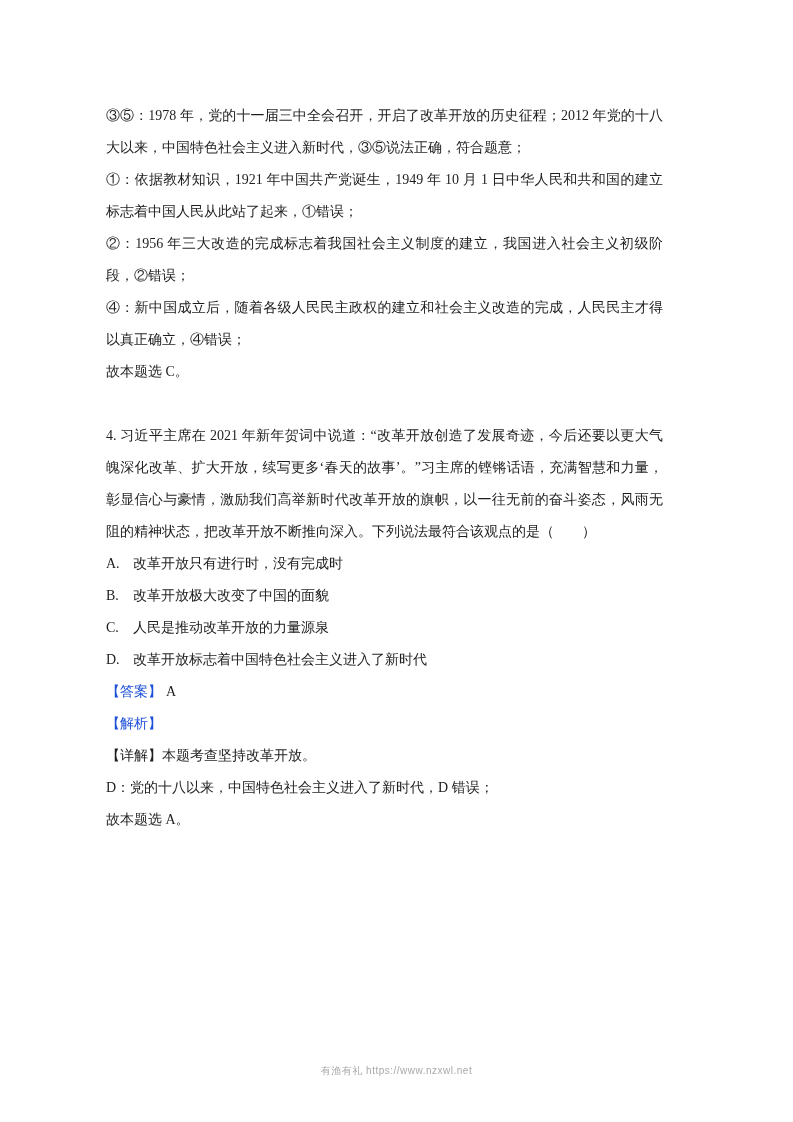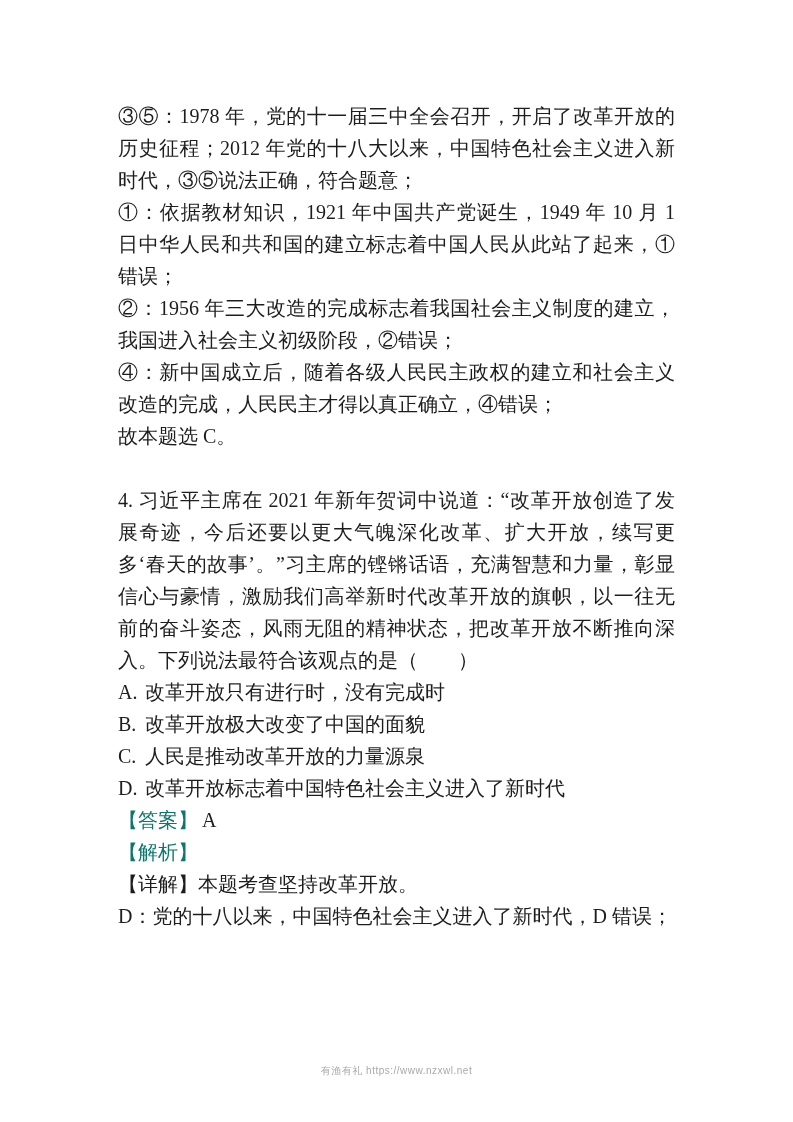--- a/index.html
+++ b/index.html
@@ -10,36 +10,36 @@
   body {
     width: 793px;
     height: 1122px;
     position: relative;
     font-family: "Liberation Serif", "DejaVu Serif", serif;
     color: #1d1d1d;
     overflow: hidden;
   }
   .content {
     position: absolute;
-    left: 118px;
+    left: 106px;
     top: 100px;
     width: 557px;
-    font-size: 20px;
+    font-size: 14px;
     line-height: 32px;
     text-align: justify;
   }
   .content p { margin: 0; }
   .q-block { margin-top: 32px; }
   .opt { display: flex; }
   .opt-letter {
     flex: 0 0 auto;
     min-width: 27px;
   }
   .label-line { display: block; }
-  .ans-label { color: #0f766e; }
+  .ans-label { color: #1d4ed8; }
   .ans-value { color: #1d1d1d; margin-left: 4px; }
   .footer {
     position: absolute;
     left: 0;
     right: 0;
     top: 1064px;
     text-align: center;
     font-family: "Liberation Sans", "DejaVu Sans", sans-serif;
     font-size: 10px;
     color: #a9a9a9;
@@ -81,17 +81,18 @@
 
     <p class="label-line">
       <span class="ans-label">【答案】</span><span class="ans-value">A</span>
     </p>
     <p class="label-line">
       <span class="ans-label">【解析】</span>
     </p>
 
     <p>【详解】本题考查坚持改革开放。</p>
     <p>D：党的十八以来，中国特色社会主义进入了新时代，D 错误；</p>
+    <p>故本题选 A。</p>
   </div>
 
 </div>
 
 <div class="footer">有渔有礼 https://www.nzxwl.net</div>
 
 </body></html>

